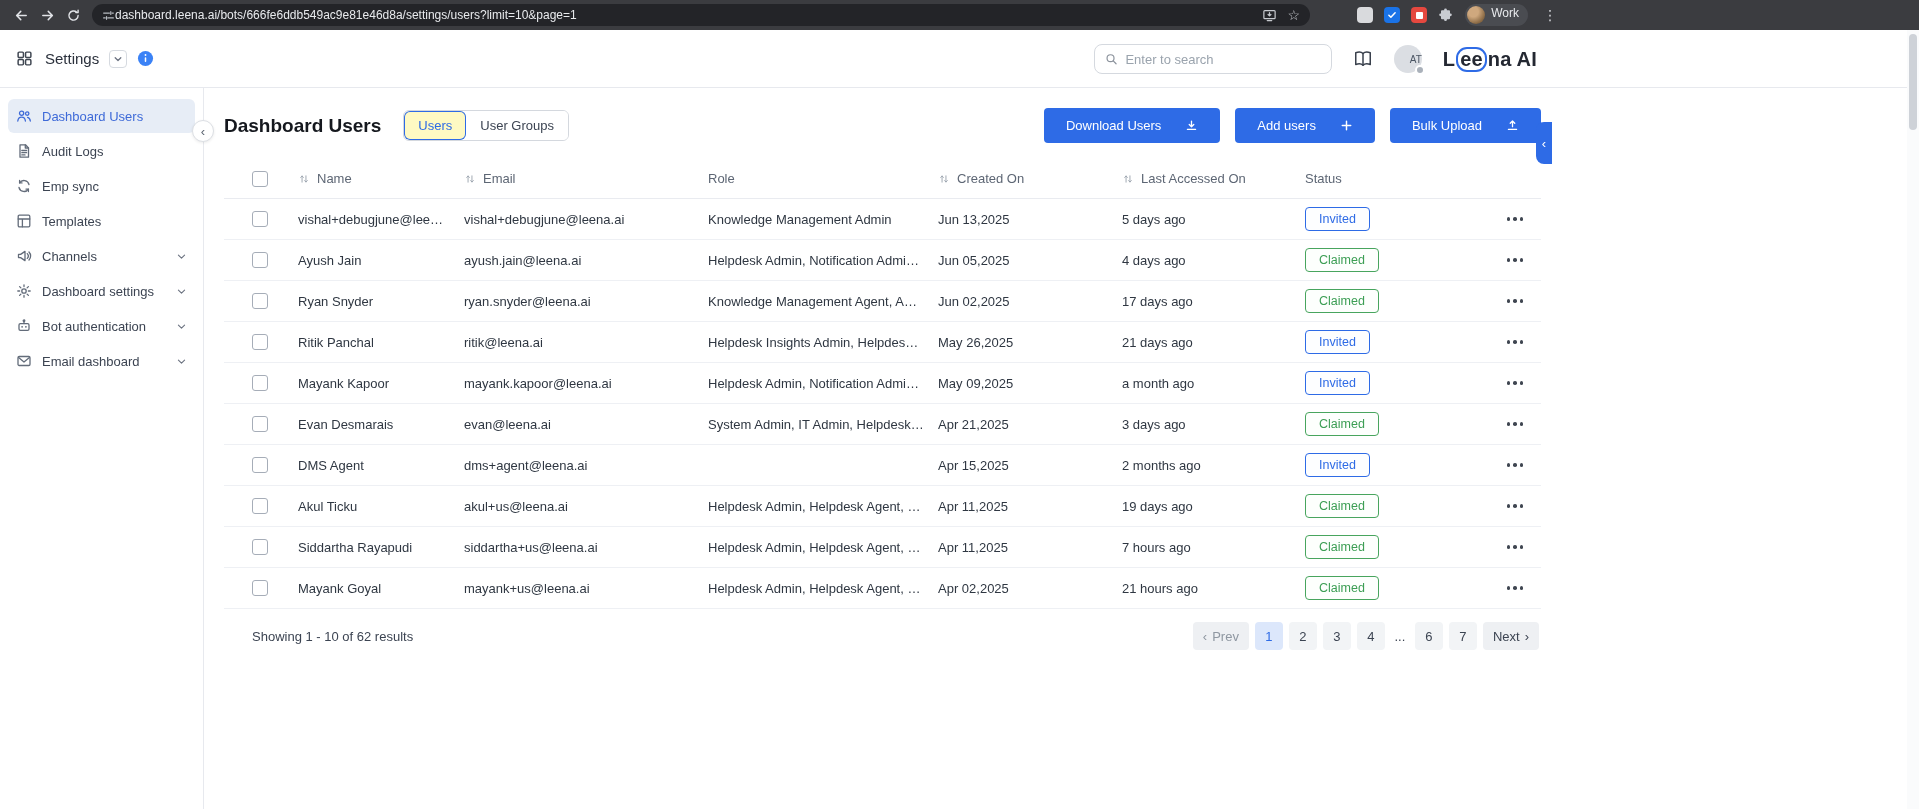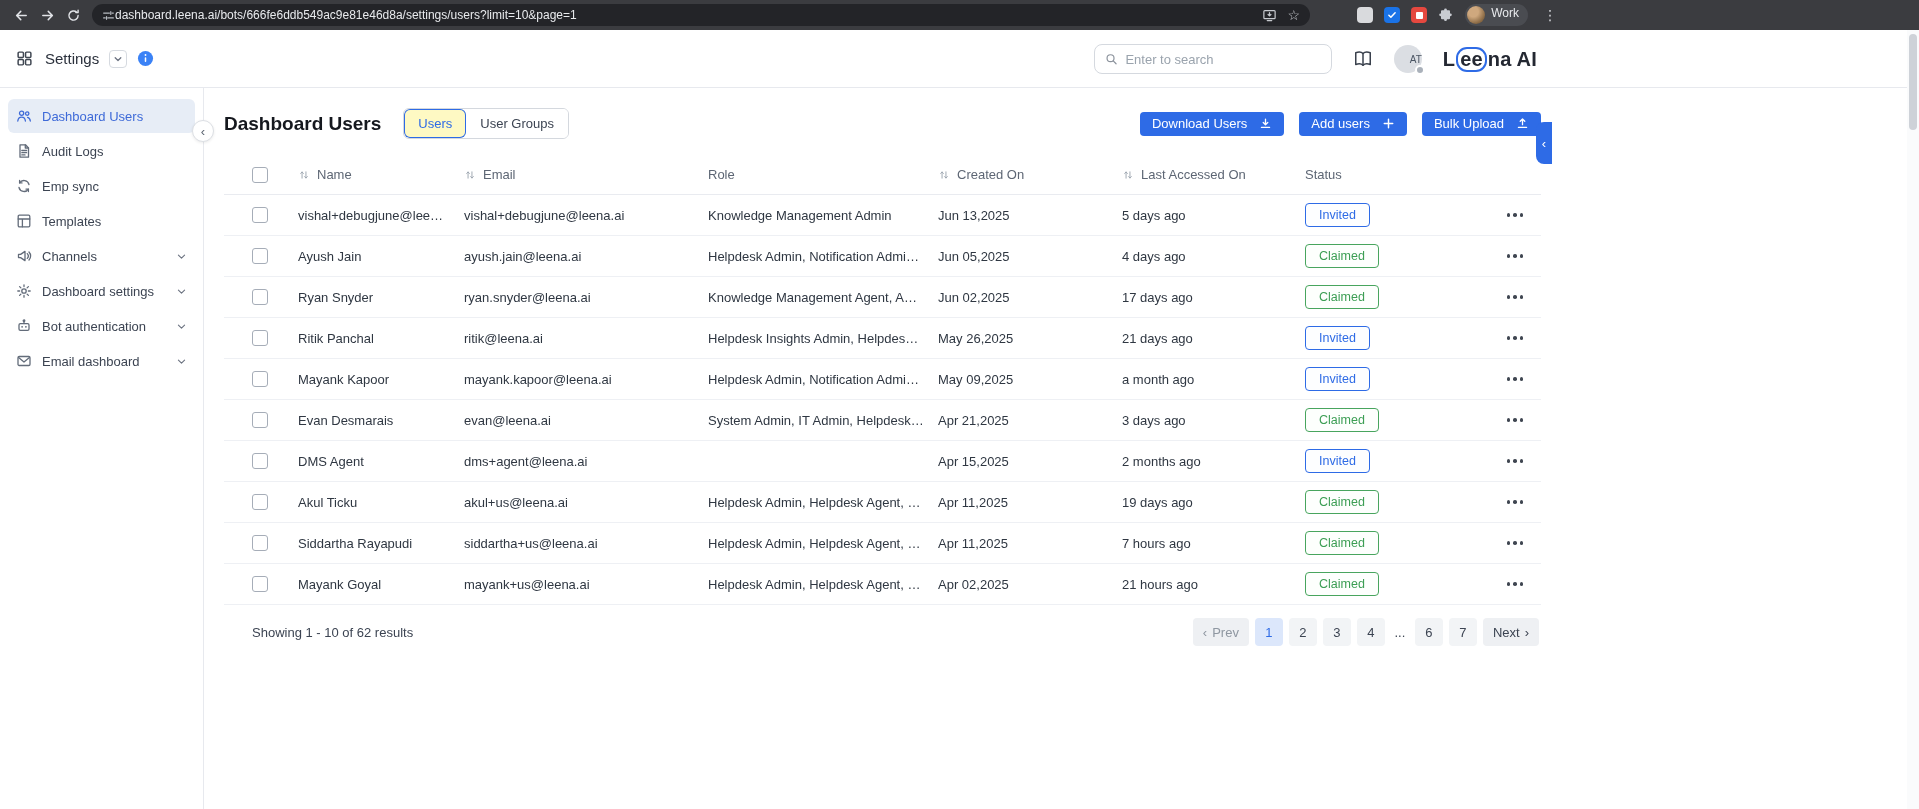--- a/index.html
+++ b/index.html
@@ -61,21 +61,21 @@
                   justify-content:center; box-shadow:0 1px 3px rgba(0,0,0,.08); cursor:pointer; }
 
   
   .content { width:1349px; padding:20px 12px 0 20px; }
   .page-head { display:flex; align-items:center; }
   h1 { font-size:19px; font-weight:bold; color:#15181e; }
   .tabs { display:flex; margin-left:22px; border:1px solid #d4d8de; border-radius:6px; overflow:hidden; }
   .tab { padding:7px 14px; font-size:13px; color:#3c4452; background:#fff; cursor:pointer; }
   .tab.active { background:#fef9c3; color:#2e6be6; box-shadow:inset 0 0 0 1px #2e6be6; border-radius:6px; }
   .actions { margin-left:auto; display:flex; gap:15px; }
-  .btn { display:flex; align-items:center; gap:12px; height:24px; padding:0 12px; background:#2e6be6; color:#fff;
+  .btn { display:flex; align-items:center; gap:24px; height:35px; padding:0 22px; background:#2e6be6; color:#fff;
          font-size:13px; border:none; border-radius:4px; cursor:pointer; font-family:inherit; }
 
   
   .table { margin-top:16px; }
   .t-row { display:grid; grid-template-columns:46px 166px 244px 230px 184px 183px 160px 1fr;
            align-items:center; padding-left:28px; }
   .t-head-row { height:40px; color:#5d6674; font-size:13px; border-bottom:1px solid #e9ebf0; }
   .t-body .t-row { height:41px; border-bottom:1px solid #eef0f4; font-size:13px; color:#2f3742; }
   .t-cell { display:flex; align-items:center; gap:7px; overflow:hidden; white-space:nowrap; padding-right:14px; }
   .sort-ic { color:#97a0ac; display:flex; cursor:pointer; }

